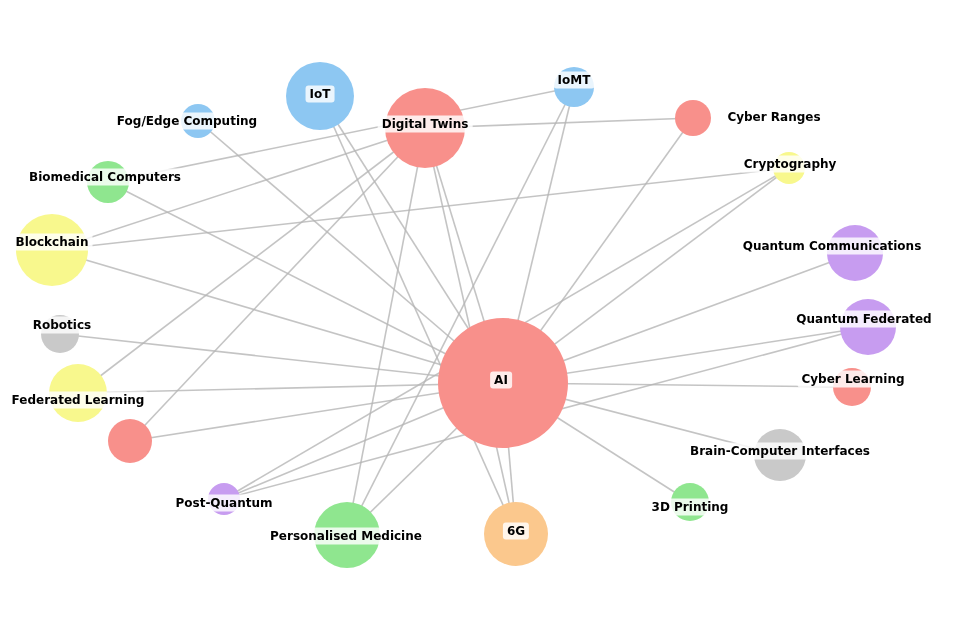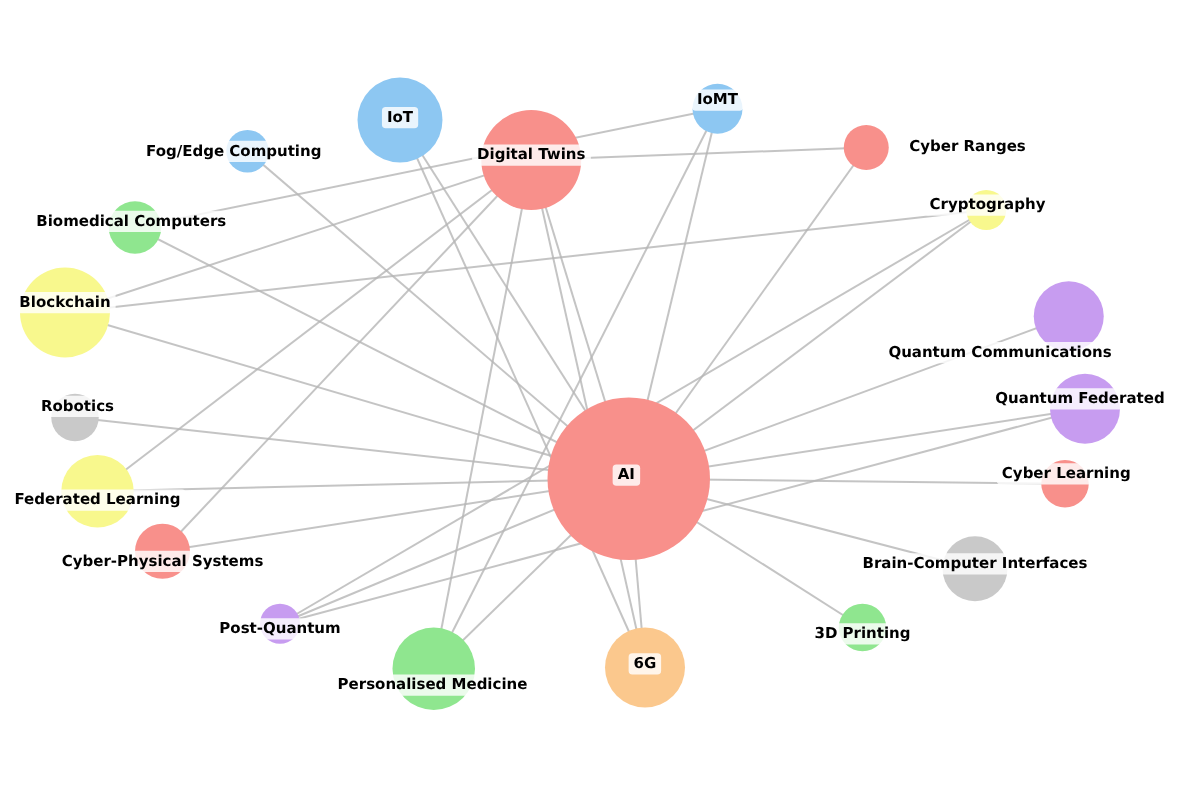--- a/index.html
+++ b/index.html
@@ -101,26 +101,25 @@
     </svg>
   <div id="labels">
       <div class="node-label" style="left: 320px; top: 94px; background: rgba(255, 255, 255, 0.82);">IoT</div>
       <div class="node-label" style="left: 187px; top: 121px; background: rgba(255, 255, 255, 0.82);">Fog/Edge Computing</div>
       <div class="node-label" style="left: 425px; top: 124px; background: rgba(255, 255, 255, 0.82);">Digital Twins</div>
       <div class="node-label" style="left: 574px; top: 80px; background: rgba(255, 255, 255, 0.82);">IoMT</div>
       <div class="node-label" style="left: 730px; top: 117px; background: rgba(255, 255, 255, 0.82); margin-left: 44px;">Cyber Ranges</div>
       <div class="node-label" style="left: 790px; top: 164px; background: rgba(255, 255, 255, 0.82);">Cryptography</div>
       <div class="node-label" style="left: 105px; top: 177px; background: rgba(255, 255, 255, 0.82);">Biomedical Computers</div>
       <div class="node-label" style="left: 52px; top: 242px; background: rgba(255, 255, 255, 0.82);">Blockchain</div>
-      <div class="node-label" style="left: 800px; top: 246px; background: rgba(255, 255, 255, 0.82); margin-top: 36px;">Quantum Communications</div>
+      <div class="node-label" style="left: 832px; top: 246px; background: rgba(255, 255, 255, 0.82);">Quantum Communications</div>
       <div class="node-label" style="left: 864px; top: 319px; background: rgba(255, 255, 255, 0.82);">Quantum Federated</div>
       <div class="node-label" style="left: 62px; top: 325px; background: rgba(255, 255, 255, 0.82);">Robotics</div>
       <div class="node-label" style="left: 853px; top: 379px; background: rgba(255, 255, 255, 0.82);">Cyber Learning</div>
       <div class="node-label" style="left: 78px; top: 400px; background: rgba(255, 255, 255, 0.82);">Federated Learning</div>
       <div class="node-label" style="left: 501px; top: 380px; background: rgba(255, 255, 255, 0.82);">AI</div>
-      <div class="node-label" style="left: 130px; top: 449px; background: rgba(255, 255, 255, 0.82);">Cyber-Physical Systems</div>
       <div class="node-label" style="left: 780px; top: 451px; background: rgba(255, 255, 255, 0.82);">Brain-Computer Interfaces</div>
       <div class="node-label" style="left: 224px; top: 503px; background: rgba(255, 255, 255, 0.82);">Post-Quantum</div>
       <div class="node-label" style="left: 690px; top: 507px; background: rgba(255, 255, 255, 0.82);">3D Printing</div>
-      <div class="node-label" style="left: 346px; top: 548px; background: rgba(255, 255, 255, 0.82);">Personalised Medicine</div>
+      <div class="node-label" style="left: 346px; top: 536px; background: rgba(255, 255, 255, 0.82);">Personalised Medicine</div>
       <div class="node-label" style="left: 516px; top: 531px; background: rgba(255, 255, 255, 0.82);">6G</div>
     </div>
 </div>
 
 </body></html>

